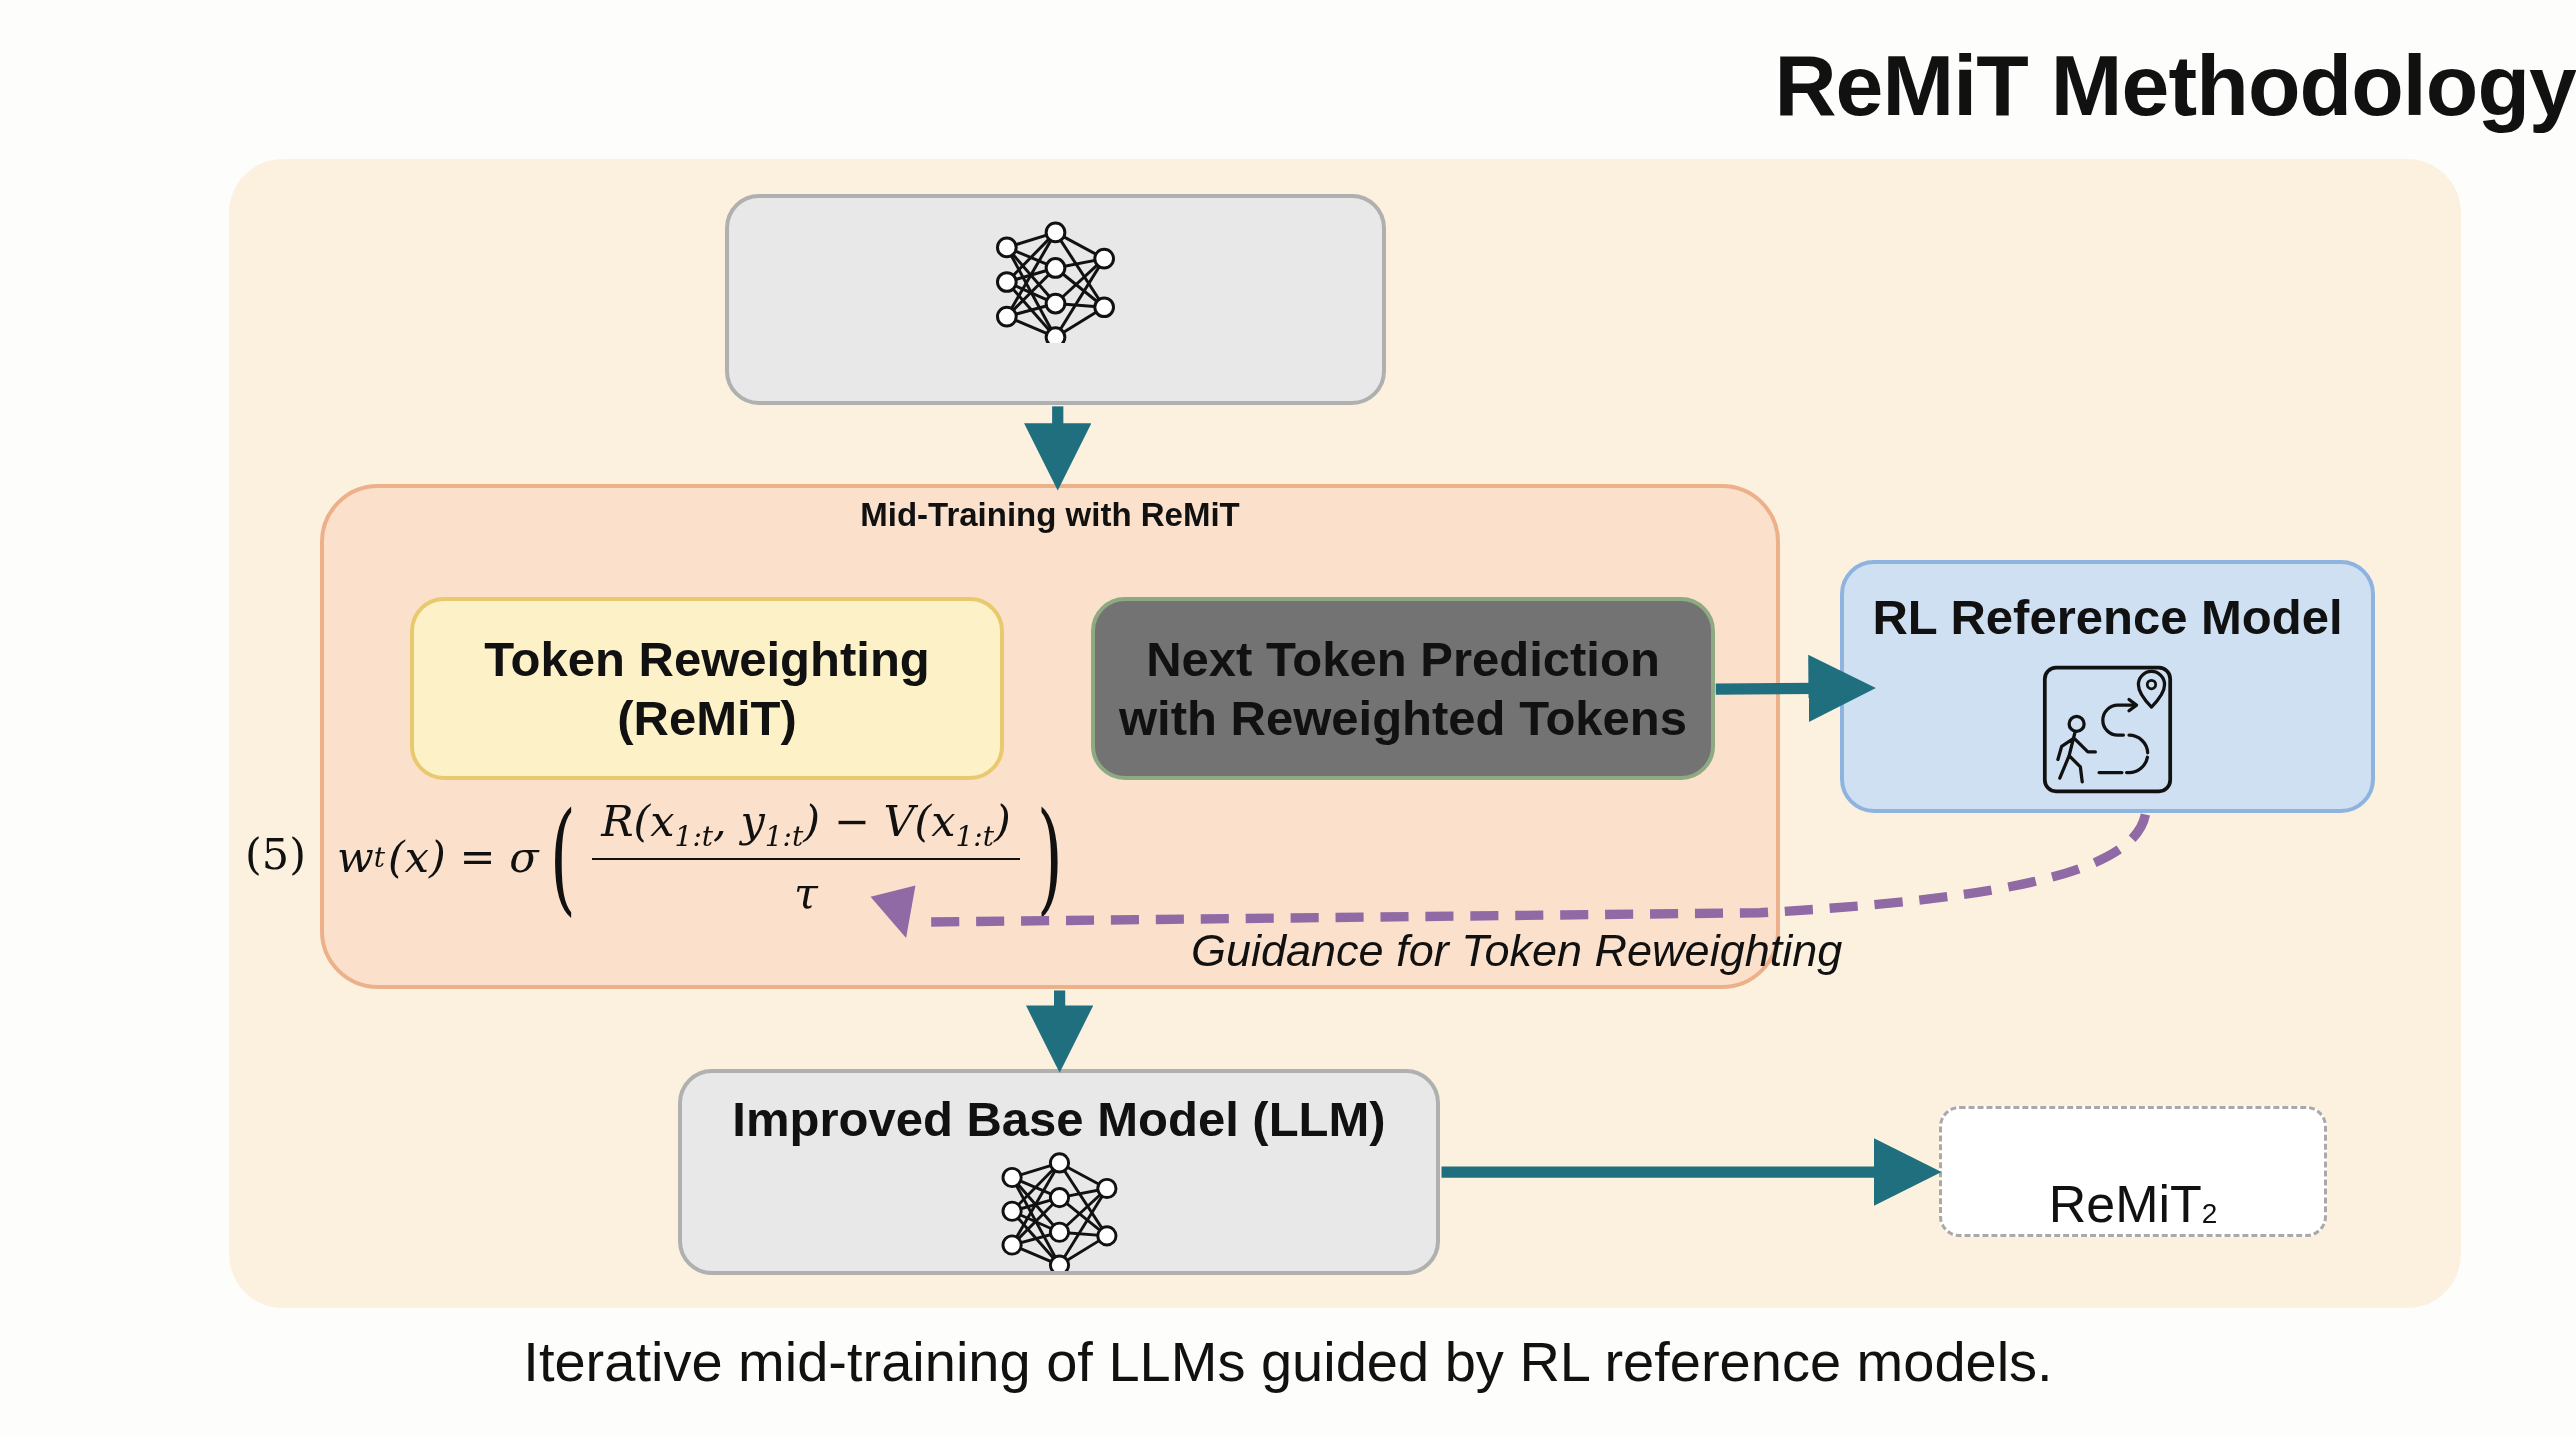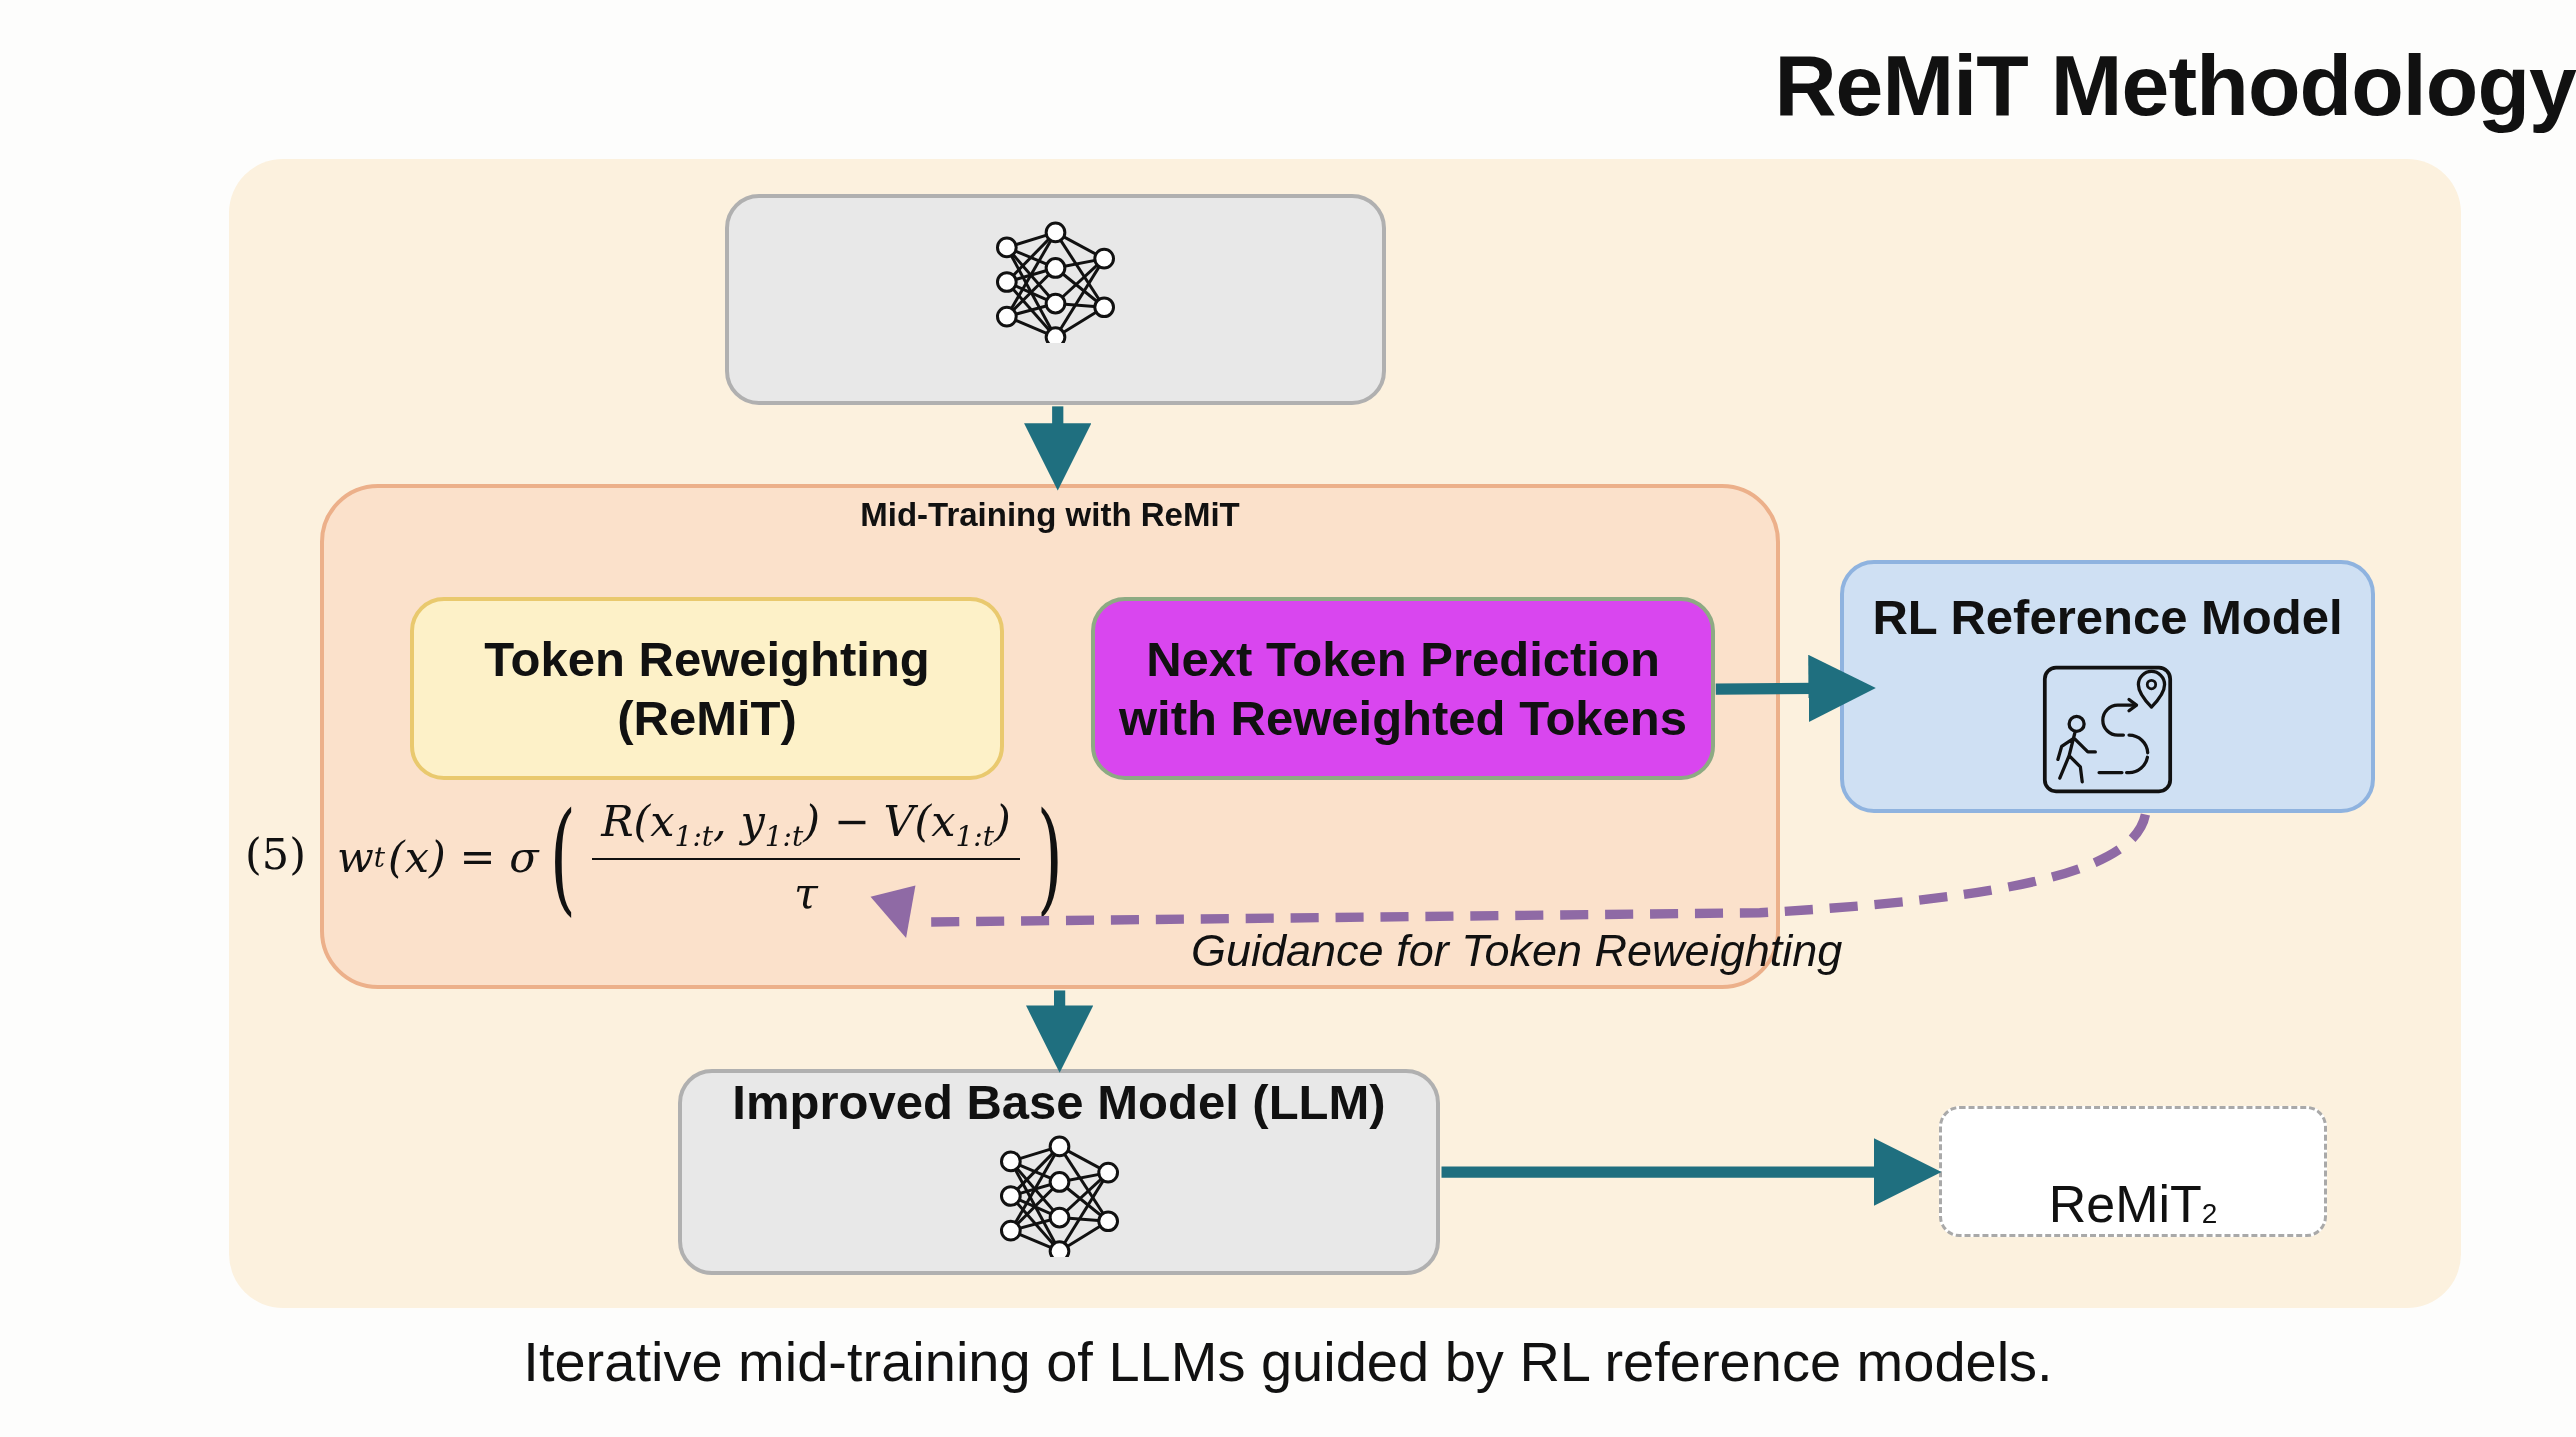--- a/index.html
+++ b/index.html
@@ -18,36 +18,36 @@
     left: 229px; top: 159px; width: 2232px; height: 1149px;
     background: #fcf1de; border-radius: 54px;
   }
   .box {
     border-radius: 34px; display: flex; flex-direction: column;
     align-items: center; text-align: center;
   }
   .box-gray { background: #e8e8e8; border: 4.7px solid #b0b0b0; }
   .box-title { font-weight: bold; font-size: 49px; line-height: 1.2; }
   .initial { left: 725px; top: 194px; width: 661px; height: 211px; padding-top: 15px; }
-  .improved { left: 678px; top: 1069px; width: 762px; height: 206px; }
+  .improved { left: 678px; top: 1069px; width: 762px; height: 206px; padding-top: 17px; }
   .mid {
     left: 320px; top: 484px; width: 1460px; height: 505px;
     background: #fbe1cb; border: 4.7px solid #ecb08a; border-radius: 58px;
   }
   .mid-title {
     left: 320px; width: 1460px; top: 496px; text-align: center;
     font-weight: bold; font-size: 33px;
   }
   .token-rw {
     left: 410px; top: 597px; width: 594px; height: 183px;
     background: #fdf1c8; border: 4.7px solid #e9c96e; justify-content: center;
   }
   .ntp {
     left: 1091px; top: 597px; width: 624px; height: 183px;
-    background: #d946ef; border: 4.7px solid #8daa83; justify-content: center; text-align: center;
+    background: #737373; border: 4.7px solid #8daa83; justify-content: center; text-align: center;
   }
   .rl {
     left: 1840px; top: 560px; width: 535px; height: 253px;
     background: #cfe0f3; border: 4.7px solid #8fb3df; padding-top: 24px;
   }
   .remit2 {
     left: 1939px; top: 1106px; width: 388px; height: 131px;
     background: #ffffff; border: 3.7px dashed #a9a9a9; border-radius: 20.6px;
     display: flex; align-items: flex-end; justify-content: center;
     font-size: 52px; color: #111;

